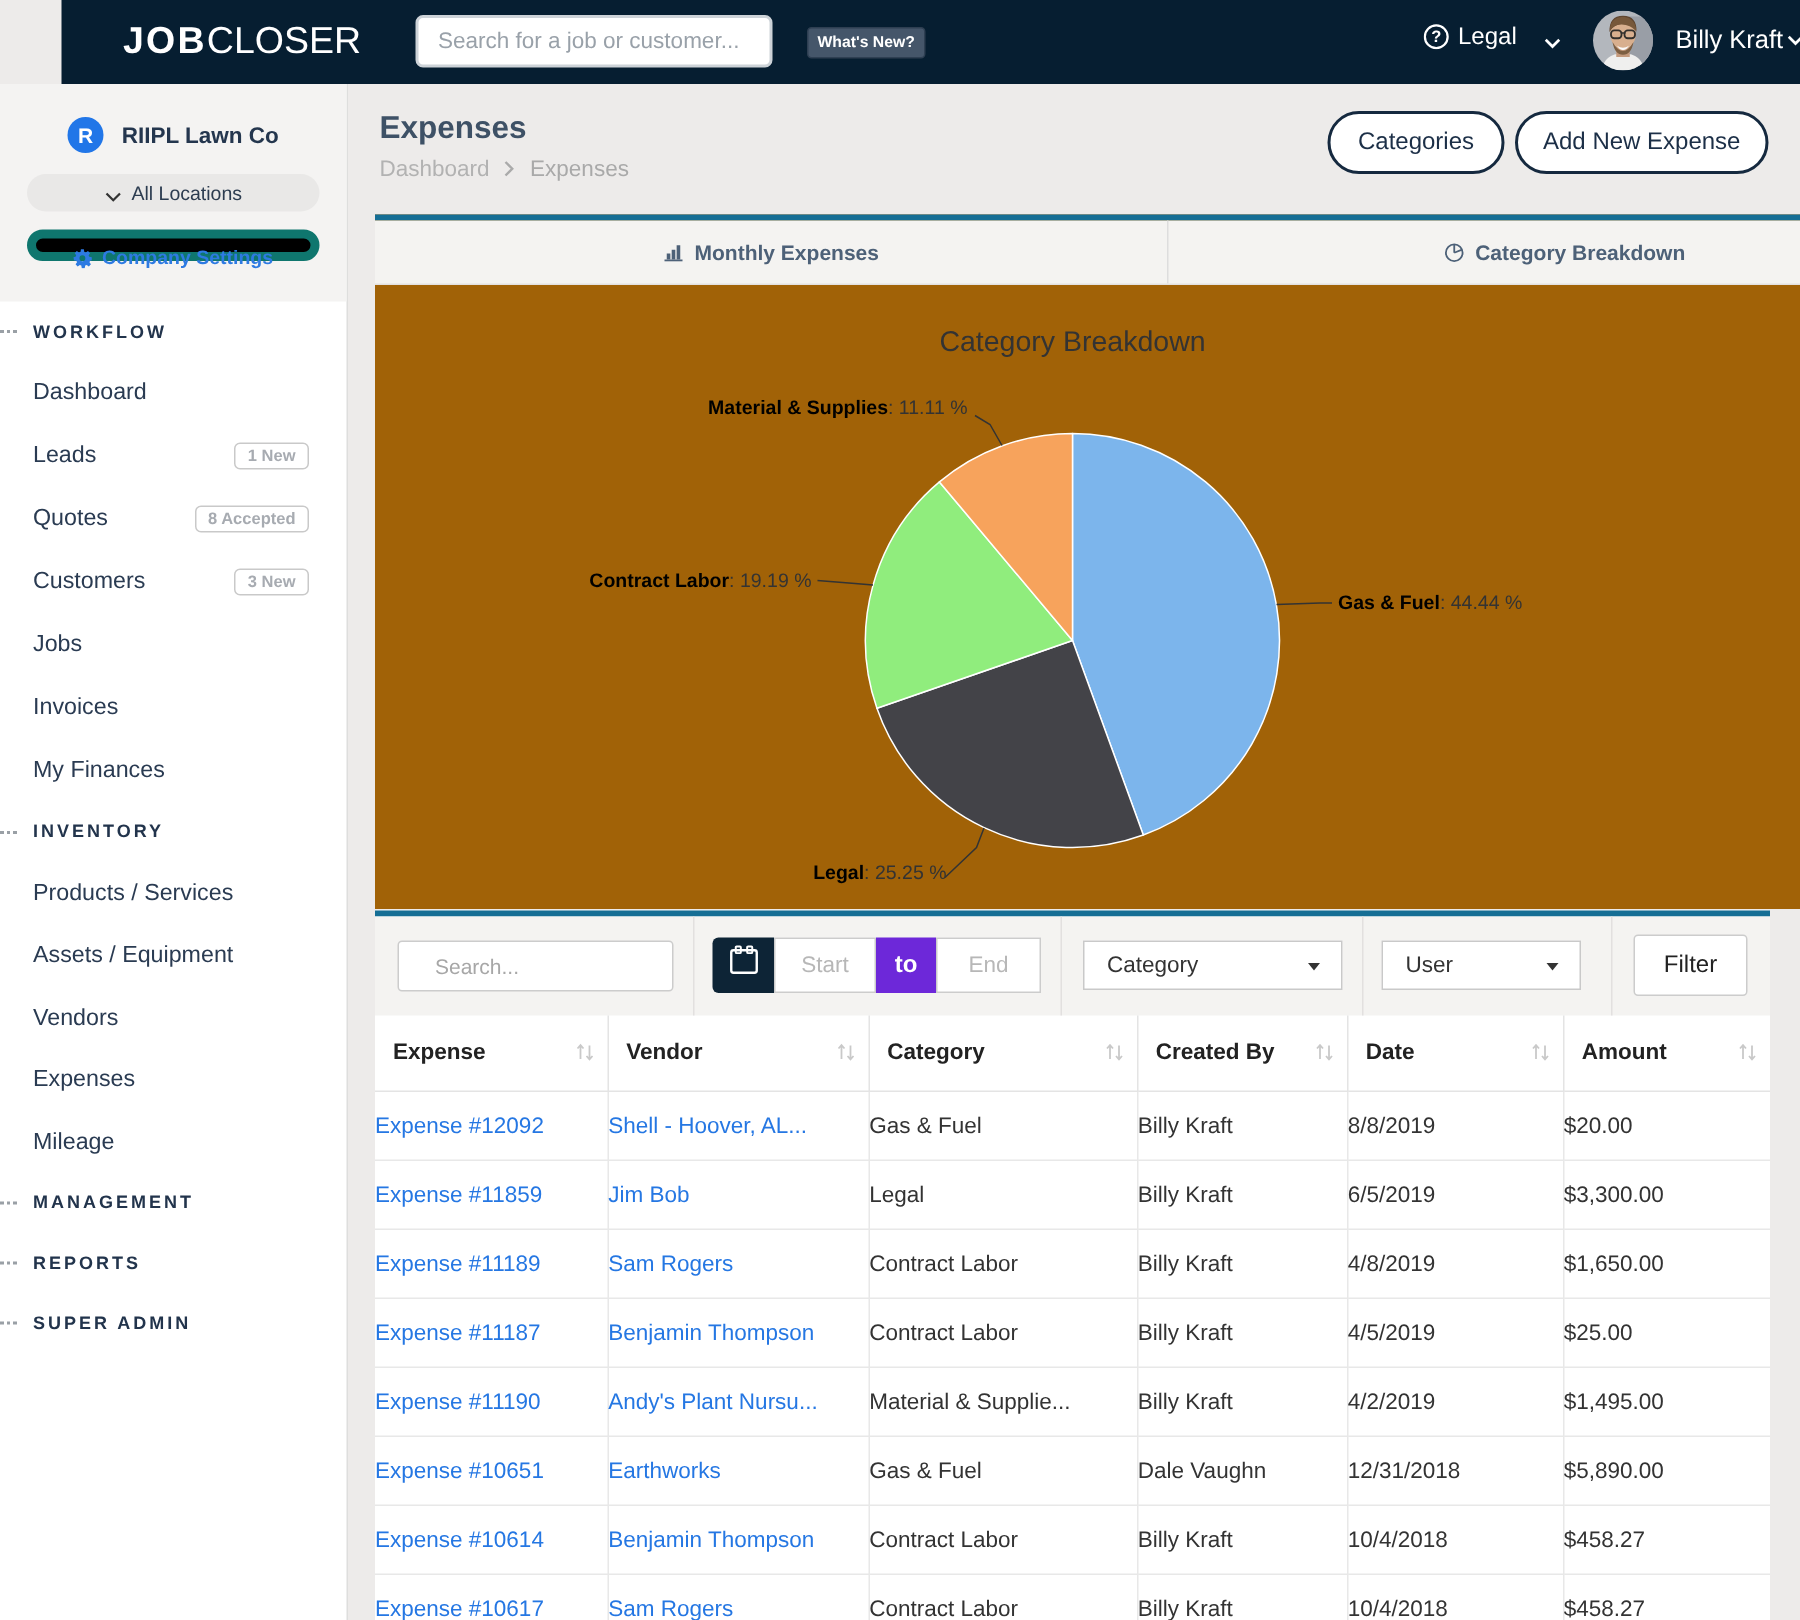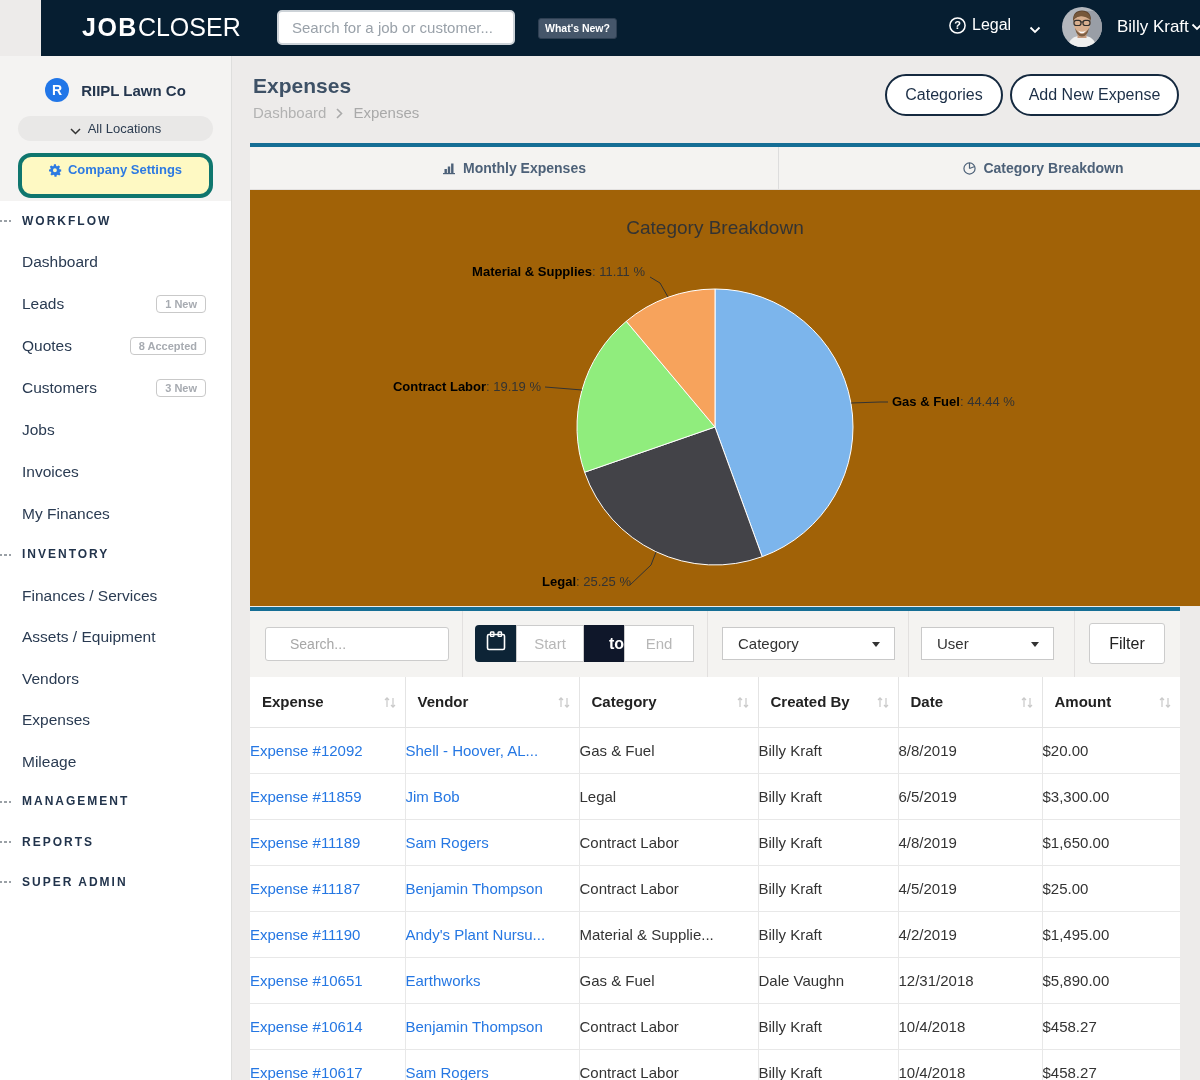--- a/index.html
+++ b/index.html
@@ -22,21 +22,21 @@
 
 
 .sidebar { position:absolute; left:0; top:56px; width:232px; bottom:0; background:#fff; border-right:1px solid #dededd; z-index:20; }
 .side-top { position:relative; height:145px; background:#f4f3f2; }
 .company { position:absolute; left:0; top:22px; width:100%; text-align:center; }
 .rball { display:inline-block; width:24px; height:24px; border-radius:50%; background:#2176e8; color:#fff; font-size:14px; font-weight:bold; line-height:24px; text-align:center; vertical-align:middle; margin-right:9px; }
 .cname { font-size:15px; font-weight:bold; color:#24364e; vertical-align:middle; margin-left:3px; }
 .pill { position:absolute; left:18px; width:195px; text-align:center; font-size:13px; border-radius:13px; }
 .pill1 { top:60px; height:25px; line-height:25px; background:#e9e8e7; color:#2c3c50; }
 .pill1 svg { vertical-align:-2px; margin-right:7px; }
-.pill2 { top:97px; height:45px; line-height:25px; background:#fef9c3; border:4px solid #0f766e; color:#2d7ae2; font-weight:bold; }
+.pill2 { top:97px; height:21px; line-height:25px; background:#000000; border:6px solid #0f766e; color:#2d7ae2; font-weight:bold; }
 .pill2 svg { vertical-align:-3px; margin-right:6px; }
 
 .nav { position:relative; }
 .sec { position:relative; height:40px; line-height:40px; padding-left:22px; font-size:12px; font-weight:bold; letter-spacing:2px; color:#22344c; }
 .sec:before { content:""; position:absolute; left:0; top:19px; width:12px; height:2px; background:repeating-linear-gradient(90deg,#9aa0a6 0 2.5px,transparent 2.5px 4.5px); }
 .item { position:relative; height:42px; line-height:42px; padding-left:22px; font-size:15.5px; color:#2a3b52; }
 .item.i2 { height:41.5px; line-height:41.5px; }
 .sec.s2 { height:39.5px; line-height:39.5px; }
 .badge { position:absolute; right:25px; top:12px; height:18px; line-height:16px; padding:0 8px; border:1px solid #c9c9c9; border-radius:4px; font-size:11px; font-weight:bold; color:#a7abb1; }
 
@@ -57,21 +57,21 @@
 .tab svg { vertical-align:-2px; margin-right:7px; }
 .chart { position:relative; height:416px; }
 
 .card2 { position:absolute; left:18px; top:551px; width:930px; height:473px; background:#fff; border-top:4px solid #156e95; }
 .filterbar { position:relative; height:66px; background:#f4f3f1; }
 .fdiv { position:absolute; top:0; bottom:0; width:1px; background:#e2e0df; }
 .fsearch { position:absolute; left:15px; top:16px; width:184px; height:34px; background:#fff; border:1px solid #ccc; border-radius:3px; font-size:14px; color:#a7a7a7; line-height:32px; padding-left:24px; }
 .dgrp { position:absolute; left:225px; top:14px; height:37px; }
 .dcal { position:absolute; left:0; top:0; width:41px; height:37px; background:#0d2436; border-radius:4px 0 0 4px; text-align:center; line-height:42px; }
 .dstart { position:absolute; left:41px; top:0; width:68px; height:37px; background:#fff; border:1px solid #ccc; text-align:center; line-height:35px; font-size:15px; color:#b7b7b7; }
-.dto { position:absolute; left:109px; top:0; width:40px; height:37px; background:#0f172a; color:#fff; font-size:16px; font-weight:bold; text-align:right; line-height:37px; }
+.dto { position:absolute; left:109px; top:0; width:40px; height:37px; background:#6d28d9; color:#fff; font-size:16px; font-weight:bold; text-align:center; line-height:37px; }
 .dend { position:absolute; left:149px; top:0; width:70px; height:37px; background:#fff; border:1px solid #ccc; text-align:center; line-height:35px; font-size:15px; color:#b7b7b7; }
 .fsel { position:absolute; top:16px; height:33px; background:#fff; border:1px solid #c9c9c9; font-size:15px; color:#333; line-height:31px; padding-left:15px; }
 .fsel:after { content:""; position:absolute; right:14px; top:14px; border-left:4px solid transparent; border-right:4px solid transparent; border-top:5px solid #333; }
 .fselc { left:472px; width:173px; }
 .fselu { left:671px; width:133px; }
 .fbtn { position:absolute; left:839px; top:12px; width:76px; height:41px; background:#fff; border:1px solid #ccc; border-radius:3px; font-size:16px; color:#222; text-align:center; line-height:39px; }
 
 table.grid { position:absolute; left:0; top:66px; width:930px; border-collapse:collapse; table-layout:fixed; font-size:15px; }
 table.grid th { height:50px; font-weight:bold; color:#222; text-align:left; padding-left:12px; border-right:1px solid #e4e4e4; border-bottom:1px solid #e4e4e4; position:relative; }
 table.grid th:last-child { border-right:none; }
@@ -134,21 +134,21 @@
   <div class="nav">
     <div class="sec">WORKFLOW</div>
     <div class="item">Dashboard</div>
     <div class="item">Leads<span class="badge">1 New</span></div>
     <div class="item">Quotes<span class="badge">8 Accepted</span></div>
     <div class="item">Customers<span class="badge">3 New</span></div>
     <div class="item">Jobs</div>
     <div class="item">Invoices</div>
     <div class="item">My Finances</div>
     <div class="sec s2">INVENTORY</div>
-    <div class="item i2">Finances / Services</div>
+    <div class="item i2">Products / Services</div>
     <div class="item i2">Assets / Equipment</div>
     <div class="item i2">Vendors</div>
     <div class="item i2">Expenses</div>
     <div class="item i2">Mileage</div>
     <div class="sec s2">MANAGEMENT</div>
     <div class="sec">REPORTS</div>
     <div class="sec">SUPER ADMIN</div>
   </div>
 </div>
 

